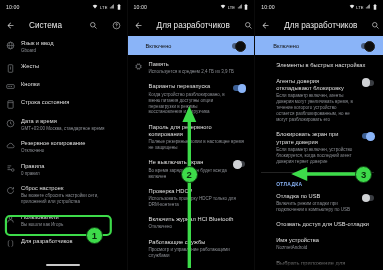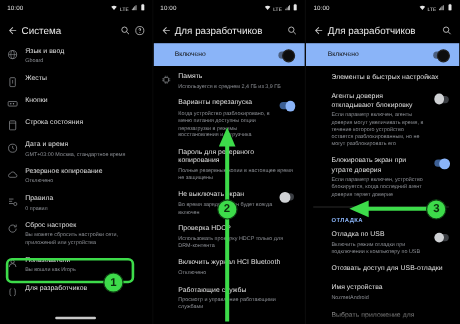--- a/index.html
+++ b/index.html
@@ -29,21 +29,21 @@
     letter-spacing: .1px;
   }
   .status-right { display: flex; align-items: center; gap: 1.6px; }
   .sig { display: block; }
 
   
   .appbar {
     height: 22px;
     display: flex; align-items: center;
     padding: 0 6px;
-    gap: 3px;
+    gap: 14px;
     color: #e8e8e8;
   }
   .appbar .title {
     font-size: 8.2px;
     font-weight: 400;
     color: #eaeaea;
     white-space: nowrap;
     flex: 1;
   }
   .ic { width: 9px; height: 9px; flex: 0 0 auto; opacity: .85; display:block; }

